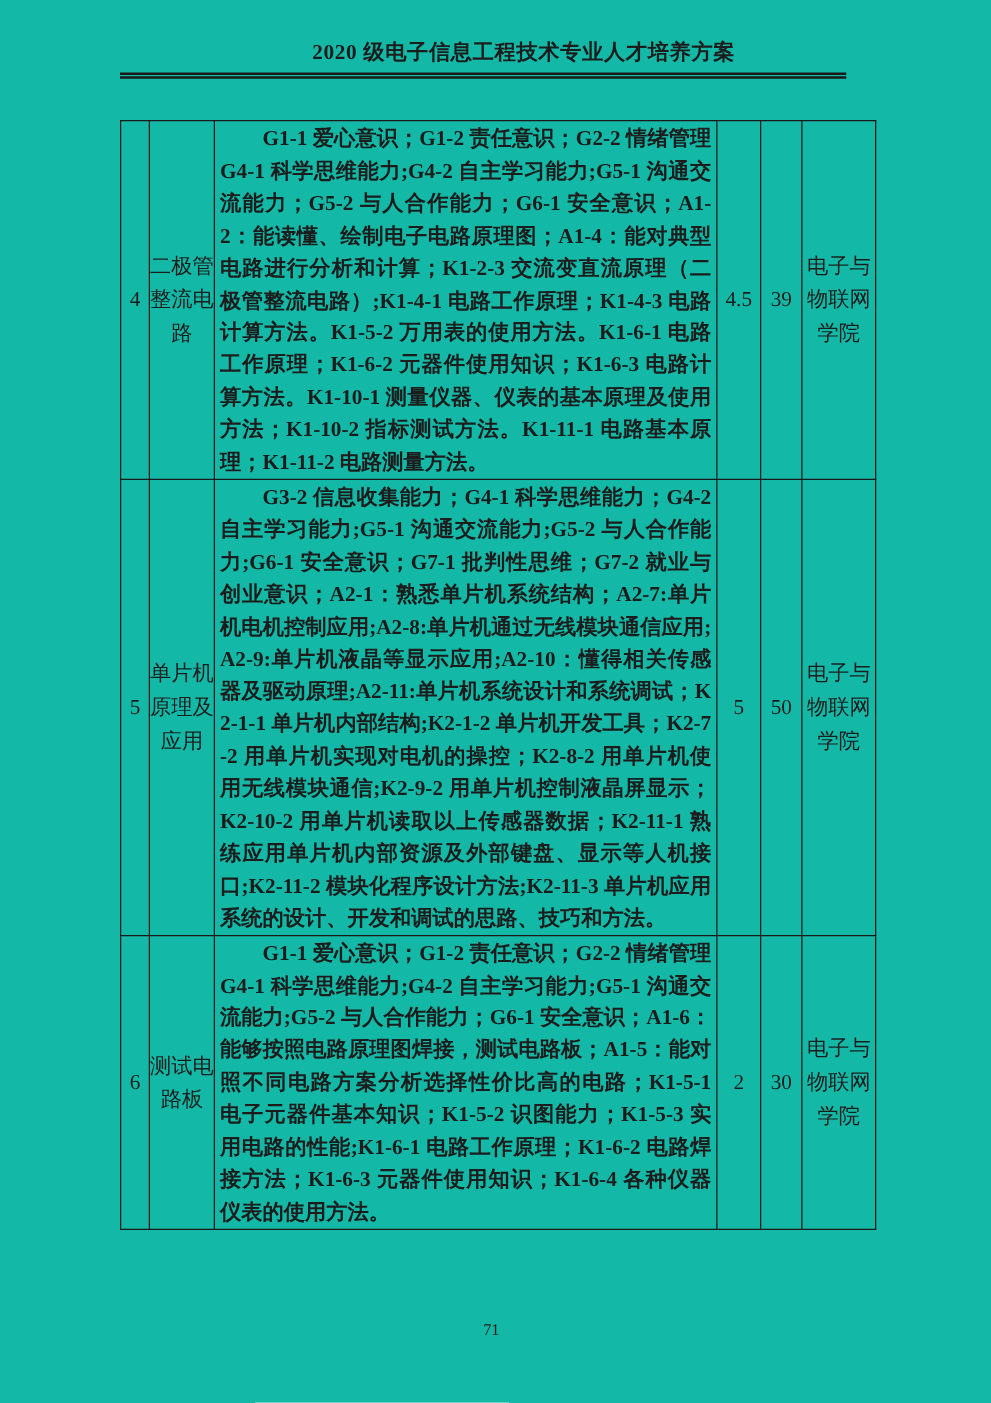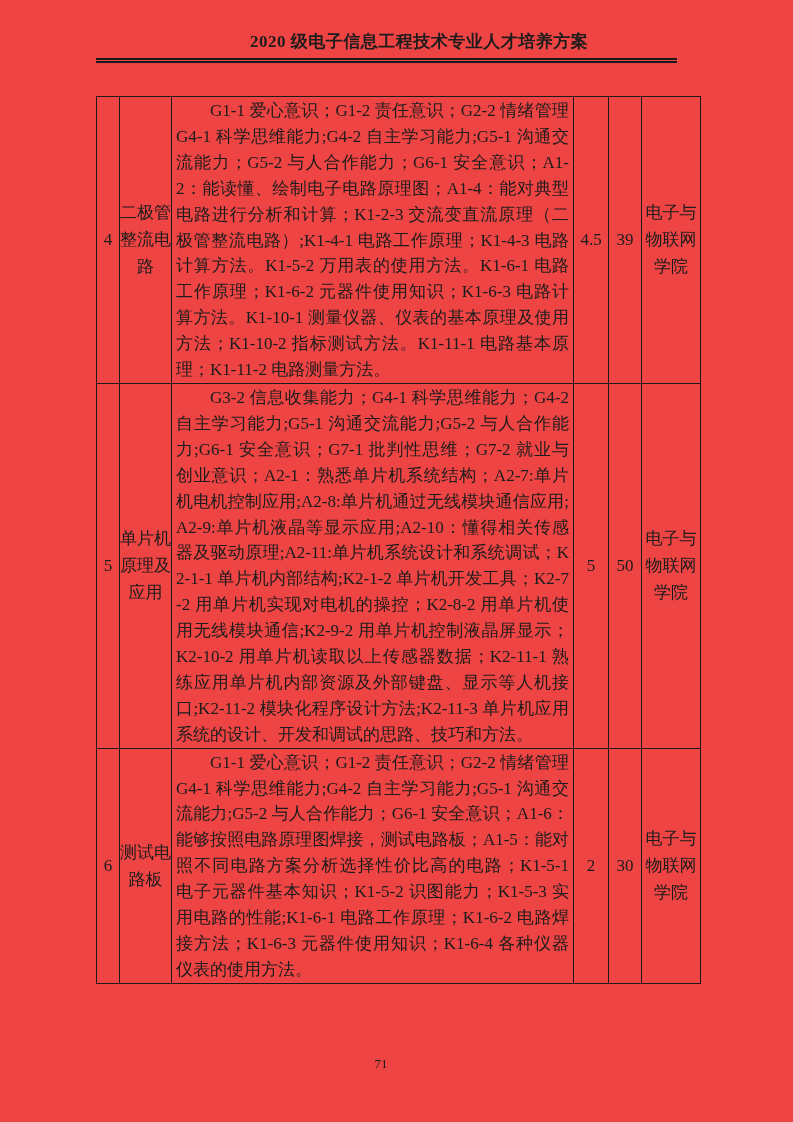--- a/index.html
+++ b/index.html
@@ -11,21 +11,21 @@
     position: relative;
     width: 793px;
     height: 1122px;
     overflow: hidden;
     font-family: "Liberation Serif", "DejaVu Serif", serif;
     color: #1c1c1c;
   }
   .page {
     position: absolute;
     inset: 0;
-    background: #ef4444;
+    background: #14b8a6;
   }
   .header-title {
     position: absolute;
     top: 30px;
     left: 45px;
     width: 748px;
     text-align: center;
     font-size: 17px;
     font-weight: bold;
     letter-spacing: 0.5px;
@@ -70,29 +70,30 @@
   td.cell-desc {
     vertical-align: top;
     padding: 1px 4px 0 4px;
   }
   td.cell-desc .desc-text {
     text-align: justify;
     text-justify: inter-ideograph;
     line-height: 25.9px;
     text-indent: 34px;
     word-break: break-all;
+    font-weight: bold;
   }
   tr.row-4 { height: 259px; }
   tr.row-5 { height: 363px; }
   tr.row-6 { height: 209px; }
 
   .page-number {
     position: absolute;
     top: 1056px;
-    left: 0;
+    left: 12px;
     width: 762px;
     text-align: center;
     font-size: 13px;
   }
 </style>
 </head>
 <body>
 
 <div class="page">
 

